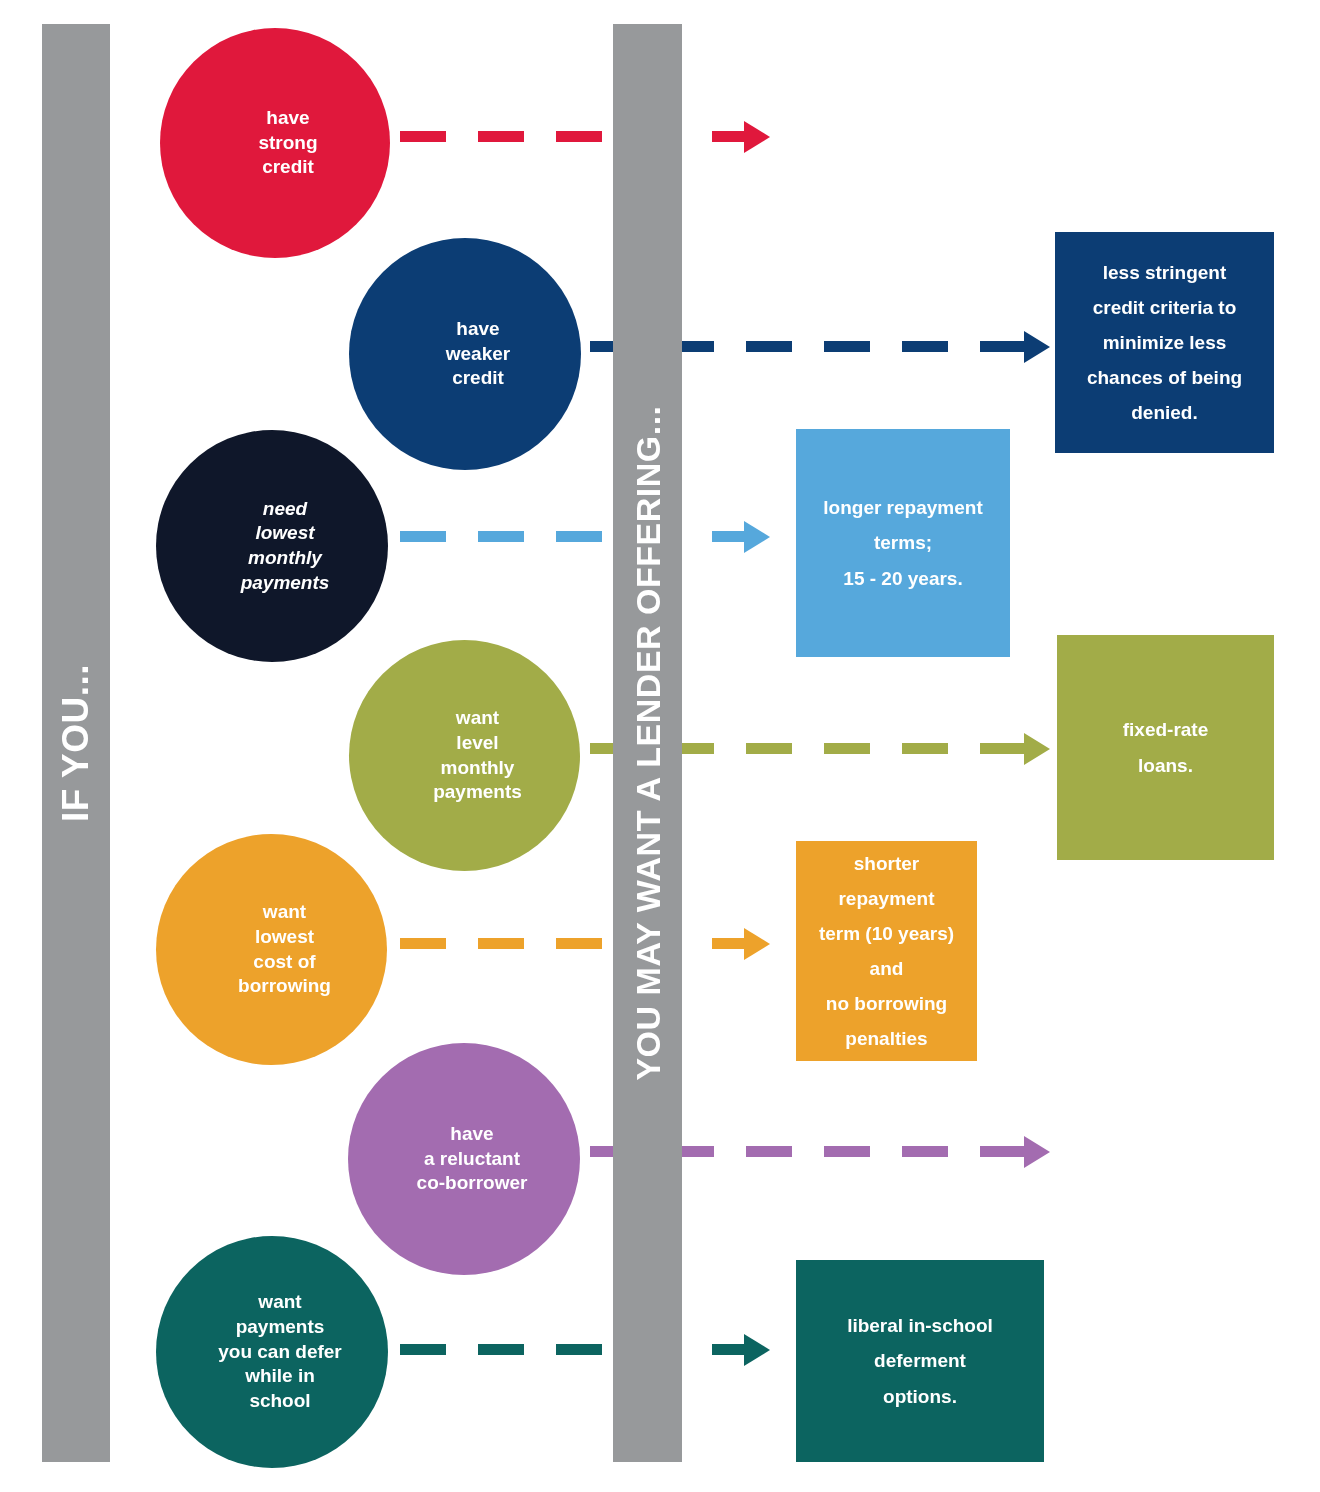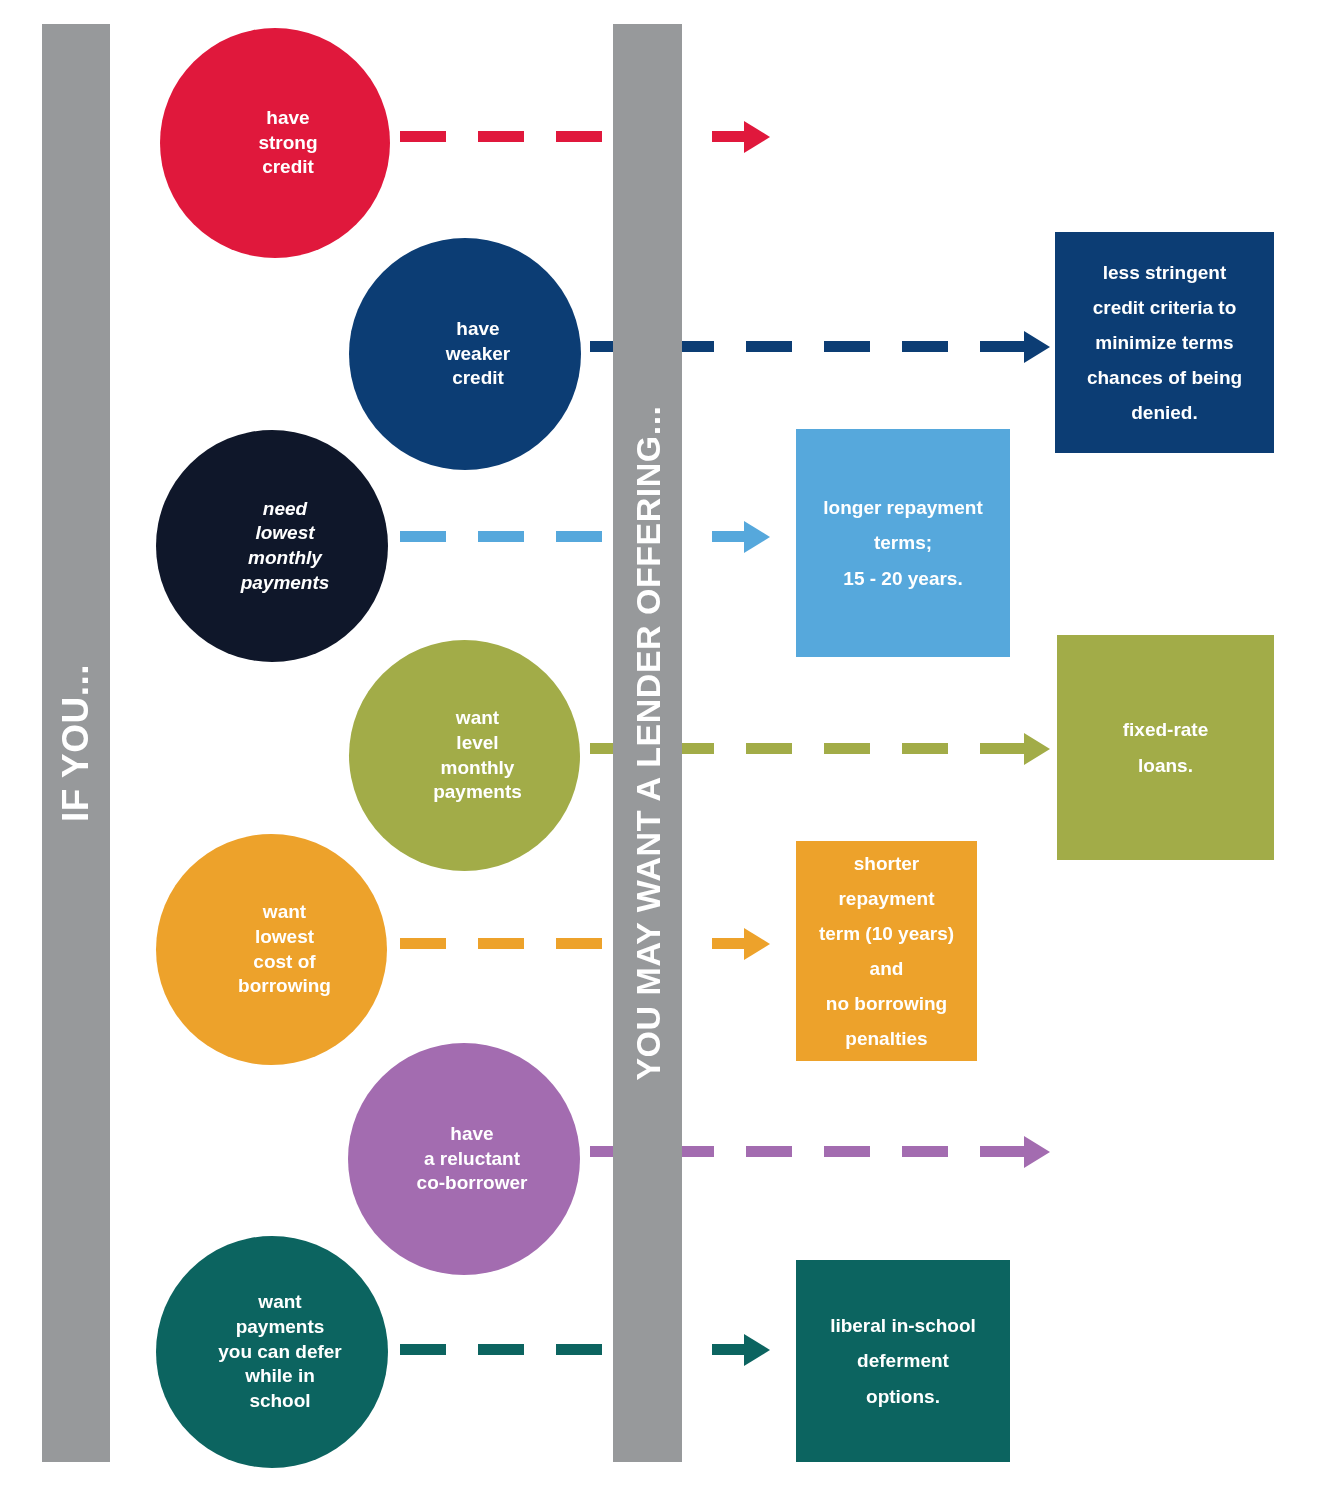--- a/index.html
+++ b/index.html
@@ -224,21 +224,21 @@
       <span>while in</span><br>
       <span>school</span>
     </div>
   </div>
 
 
   <div class="result-box" style="left:1055px; top:232px; width:219px; height:221px; background:#0c3d74;">
     <div class="box-text">
       <span>less stringent</span><br>
       <span>credit criteria to</span><br>
-      <span>minimize terms</span><br>
+      <span>minimize less</span><br>
       <span>chances of being</span><br>
       <span>denied.</span>
     </div>
   </div>
 
   <div class="result-box" style="left:796px; top:429px; width:214px; height:228px; background:#56a8dc;">
     <div class="box-text">
       <span>longer repayment</span><br>
       <span>terms;</span><br>
       <span>15 - 20 years.</span>
@@ -255,21 +255,21 @@
   <div class="result-box" style="left:796px; top:841px; width:181px; height:220px; background:#eda22b;">
     <div class="box-text">
       <span>shorter repayment</span><br>
       <span>term (10 years) and</span><br>
       <span>no borrowing</span><br>
       <span>penalties</span>
     </div>
   </div>
 
 
-  <div class="result-box" style="left:796px; top:1260px; width:214px; height:202px; background:#0c6460;">
+  <div class="result-box" style="left:796px; top:1260px; width:248px; height:202px; background:#0c6460;">
     <div class="box-text">
       <span>liberal in-school</span><br>
       <span>deferment</span><br>
       <span>options.</span>
     </div>
   </div>
 
 </div>
 
 </body></html>

